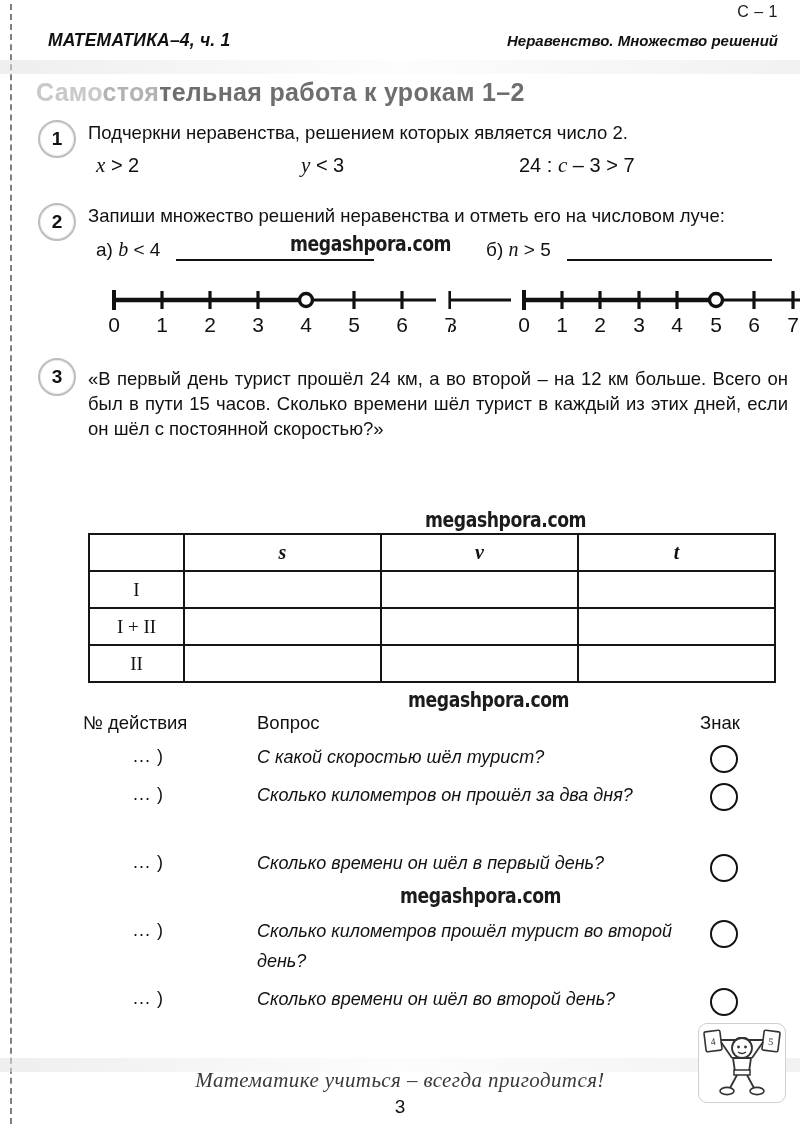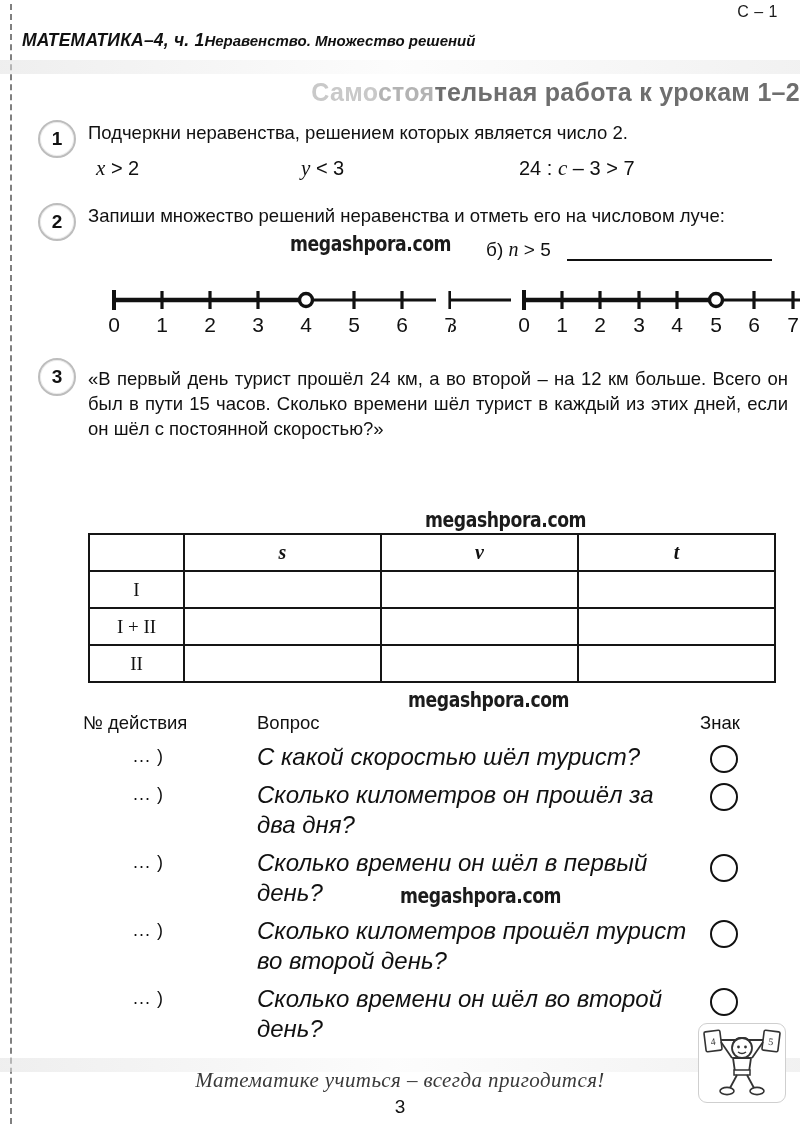--- a/index.html
+++ b/index.html
@@ -35,42 +35,43 @@
     position: absolute;
     right: 22px;
     top: 3px;
     font-size: 16px;
     font-weight: 400;
     letter-spacing: .5px;
     color: #1a1a1a;
   }
   .hdr {
     position: absolute;
-    left: 22px;
+    left: 48px;
     right: 22px;
     top: 30px;
     display: flex;
+    justify-content: space-between;
     align-items: baseline;
   }
   .hdr-left {
     font-size: 17.5px;
     font-weight: bold;
     font-style: italic;
     letter-spacing: .2px;
   }
   .hdr-right {
     font-size: 15px;
     font-weight: bold;
     font-style: italic;
   }
   .sheet-title {
     position: absolute;
     left: 0; right: 0;
     top: 78px;
-    text-align: right;
+    text-align: left;
     font-size: 25px;
     font-weight: bold;
     color: #9a9a9a;
     letter-spacing: .3px;
     padding-left: 36px;
   }
   .sheet-title .fade1 { color: #c9c9c9; }
   .sheet-title .fade2 { color: #b3b3b3; }
   .sheet-title .fade3 { color: #6e6e6e; }
 
@@ -106,21 +107,21 @@
     text-justify: inter-word;
   }
   .ptext.nojust { text-align: left; }
 
   
   .ineq-row {
     margin-top: 8px;
     margin-left: 8px;
     display: flex;
     font-size: 20px;
-    line-height: 31px;
+    line-height: 24px;
   }
   .ineq {
     white-space: nowrap;
   }
   .ineq i {
     font-family: "Liberation Serif", serif;
     font-style: italic;
     font-size: 21px;
   }
   .ineq-1 { width: 205px; }
@@ -214,21 +215,21 @@
   .q-idx {
     position: absolute;
     left: 133px;
     font-size: 18px;
     letter-spacing: 1px;
   }
   .q-text {
     position: absolute;
     left: 257px;
     width: 425px;
-    font-size: 24px;
+    font-size: 18px;
     font-style: italic;
     line-height: 30px;
   }
   .q-circle {
     position: absolute;
     left: 710px;
     width: 28px;
     height: 28px;
     border: 2.5px solid #111;
     border-radius: 50%;
@@ -316,20 +317,24 @@
       </div>
     </div>
   </div>
 
   <div class="task" style="top:203px;">
     <div class="tasknum">2</div>
     <div class="taskbody">
       <div class="ptext" style="width:700px;">Запиши множество решений неравенства и отметь его на числовом луче:</div>
 
       <div class="ab-row">
+        <div class="ab-item" style="left:8px; top:0;">
+          <span class="ab-label"><span>а)</span> <i>b</i><span> &lt; 4</span></span>
+          <span class="blank" style="width:198px; margin-left:16px;"></span>
+        </div>
         <div class="ab-item" style="left:398px; top:0;">
           <span class="ab-label"><span>б)</span> <i>n</i><span> &gt; 5</span></span>
           <span class="blank" style="width:205px; margin-left:16px;"></span>
         </div>
       </div>
 
       <div class="numline-row">
 
         <div class="numline" style="left:18px;">
           <svg width="345" height="56" viewBox="0 0 345 56">

